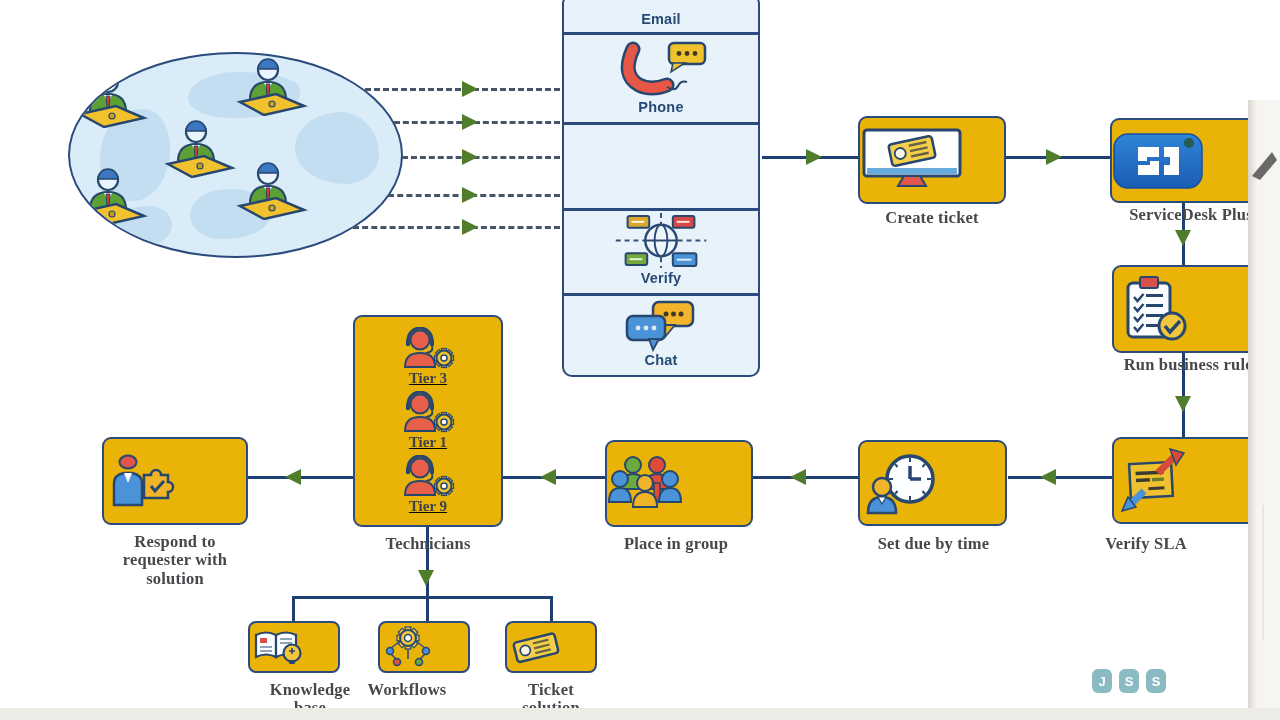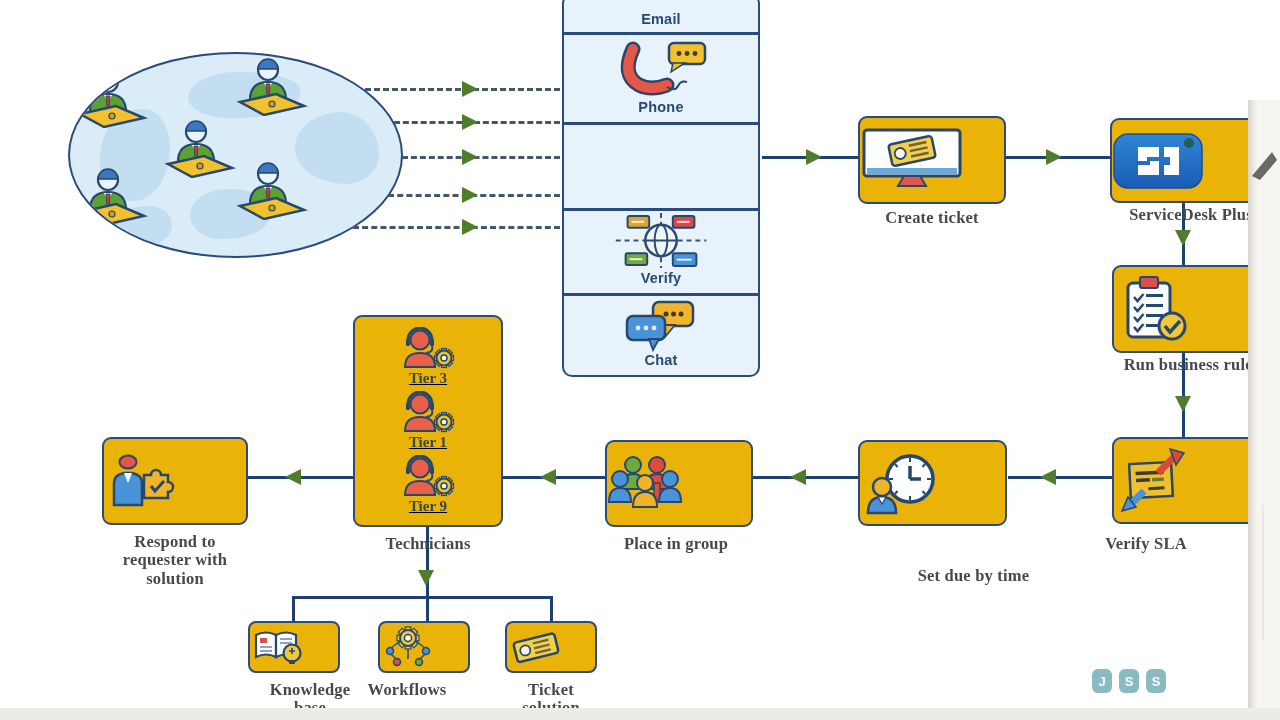--- a/index.html
+++ b/index.html
@@ -271,21 +271,21 @@
           <line x1="65" y1="13" x2="62.5" y2="16"></line>
         <line x1="35" y1="43" x2="37.5" y2="40"></line>
           <line x1="65" y1="43" x2="62.5" y2="40"></line>
       </g>
       <path d="M50 28 L50 15 M50 28 L61 28" stroke="#27476e" stroke-width="3.5" fill="none"></path>
       <circle cx="22" cy="36" r="9" fill="#f0b429" stroke="#27476e" stroke-width="2.5"></circle>
       <path d="M8 62 Q8 46 22 46 Q36 46 36 62 Z" fill="#4b93d8" stroke="#27476e" stroke-width="2.5"></path>
       <polygon points="18,46 26,46 22,53" fill="#ffffff" stroke="#27476e" stroke-width="1.2"></polygon>
     </svg>
   </div>
-  <div class="cap" style="left:896px;top:535px;width:155px;margin-top:32px;">Set due by time</div>
+  <div class="cap" style="left:856px;top:535px;width:155px;">Set due by time</div>
 
   <div class="node" style="left:605px;top:440px;width:148px;height:87px;">
     <svg width="76" height="58" viewBox="0 0 76 58">
       <circle cx="26" cy="10" r="8" fill="#6aaa3f" stroke="#27476e" stroke-width="2"></circle>
       <path d="M14 34 Q14 19 26 19 Q38 19 38 34 Z" fill="#6aaa3f" stroke="#27476e" stroke-width="2"></path>
       <circle cx="50" cy="10" r="8" fill="#e04a3a" stroke="#27476e" stroke-width="2"></circle>
       <path d="M38 34 Q38 19 50 19 Q62 19 62 34 Z" fill="#e04a3a" stroke="#27476e" stroke-width="2"></path>
       <rect x="47" y="28" width="6" height="18" fill="#e04a3a" stroke="#27476e" stroke-width="1.5"></rect>
       <circle cx="13" cy="24" r="8" fill="#4b93d8" stroke="#27476e" stroke-width="2"></circle>
       <path d="M2 47 Q2 33 13 33 Q24 33 24 47 Z" fill="#4b93d8" stroke="#27476e" stroke-width="2"></path>

